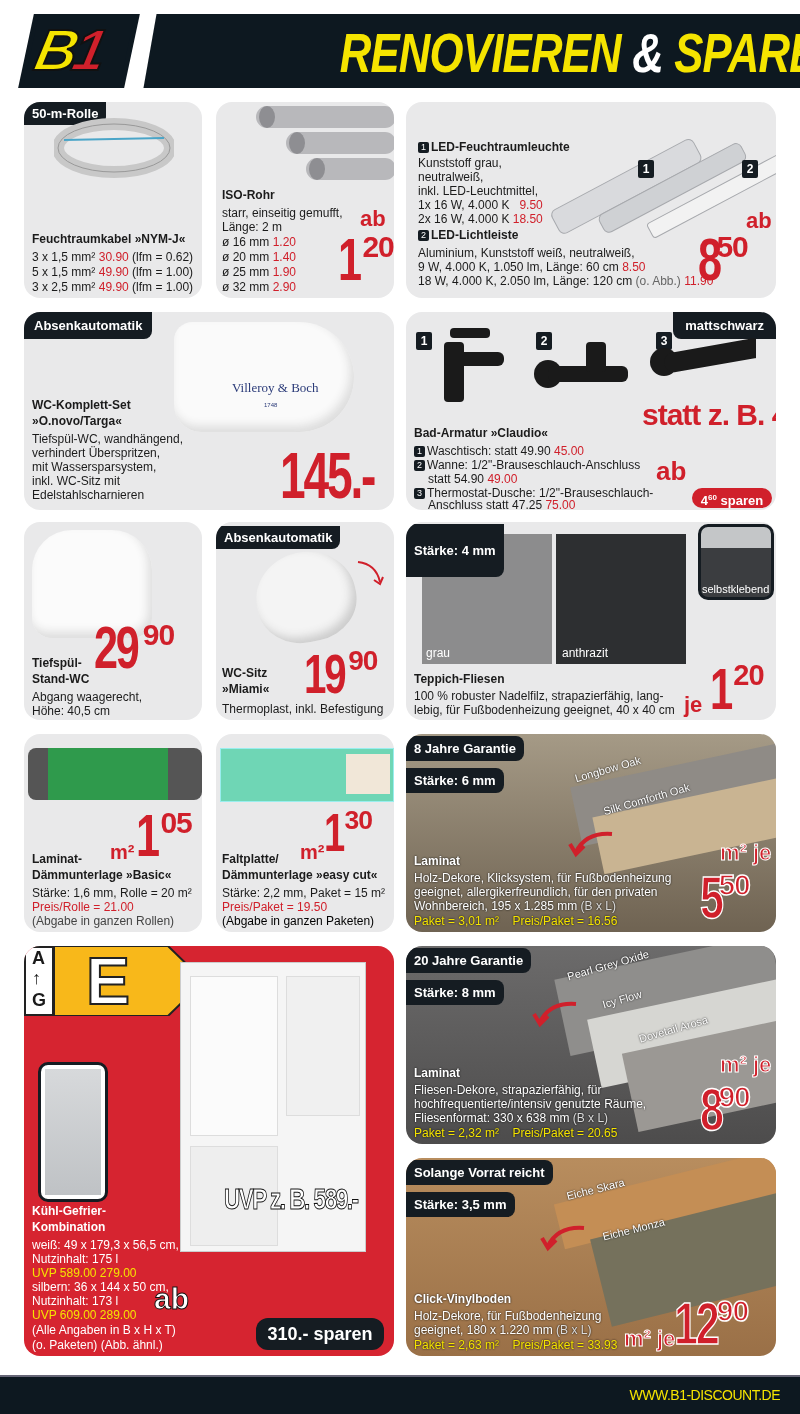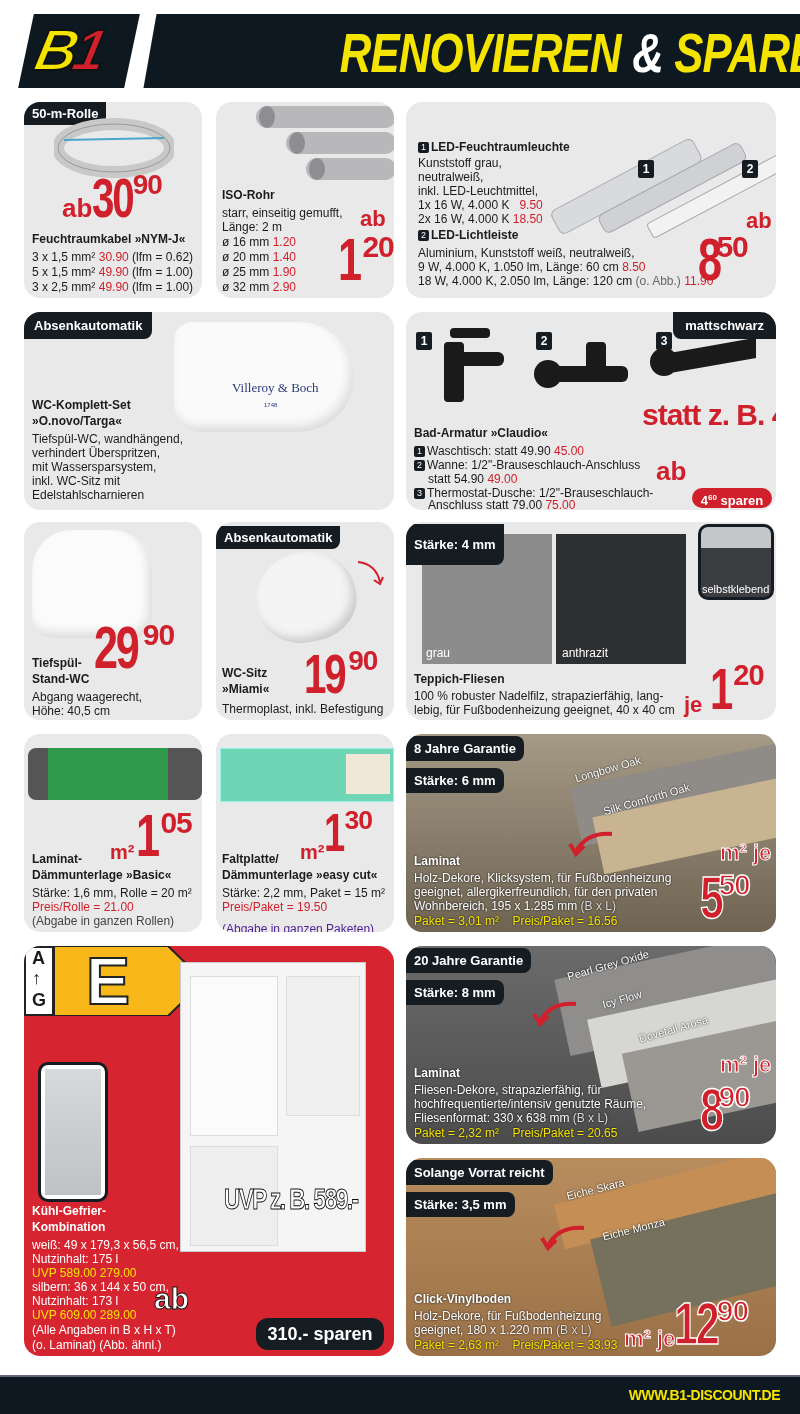--- a/index.html
+++ b/index.html
@@ -17,21 +17,21 @@
 .t{position:absolute;color:#1b1b1b;font-size:12px;line-height:15px;white-space:nowrap}
 .t b{font-size:12px}
 .red{color:#d0202b}
 .yel{color:#f5e400}
 .price{position:absolute;color:#d0202b;font-weight:900;white-space:nowrap;letter-spacing:-3px;line-height:1}
 .price .big{display:inline-block;transform:scaleX(.72);transform-origin:left bottom}
 .price sup{font-size:.5em;vertical-align:top;position:relative;top:.05em;letter-spacing:-1px}
 .num{position:absolute;background:#151c22;color:#fff;font-weight:700;font-size:12px;width:16px;height:18px;text-align:center;line-height:18px;border-radius:2px}
 .img{position:absolute}
 .footer{position:absolute;left:0;top:1375px;width:800px;height:39px;background:#0d1820;border-top:2px solid #667}
-.footer-url{position:absolute;right:20px;top:10px;color:#f5e400;font-weight:700;font-size:14px;letter-spacing:-.5px}
+.footer-url{position:absolute;right:20px;top:10px;color:#f5e400;font-weight:400;font-size:14px;letter-spacing:-.5px}
 .darkcard .t{color:#fff;text-shadow:0 0 2px #000}
 .pill{position:absolute;border-radius:12px;font-weight:900;color:#fff;text-align:center;white-space:nowrap}
 .small-ico{display:inline-block;background:#151c22;color:#fff;font-size:9px;width:11px;height:11px;text-align:center;line-height:11px;border-radius:2px;margin-right:2px;vertical-align:1px}
 </style>
 </head>
 <body>
 
 <div class="hdr">
   <div class="logo">
     <div class="logo-inner" style="background:#0d1820"></div>
@@ -46,23 +46,20 @@
   </div>
 </div>
 
 <div class="card" style="left:24px;top:102px;width:178px;height:196px">
   <div class="tag" style="left:0;top:0;border-radius:0 0 8px 0">50-m-Rolle</div>
   <svg class="img" style="left:30px;top:16px" width="120" height="60">
       <ellipse cx="60" cy="30" rx="56" ry="24" fill="none" stroke="#c8c8c8" stroke-width="12"></ellipse>
       <ellipse cx="60" cy="30" rx="56" ry="24" fill="none" stroke="#999" stroke-width="1"></ellipse>
       <line x1="10" y1="22" x2="110" y2="20" stroke="#4aa5c8" stroke-width="2"></line>
     </svg>
-  <div class="price" style="left:38px;top:68px;font-size:56px">
-    <span style="font-size:26px;letter-spacing:0">ab</span><span class="big">30</span><sup style="margin-left:-16px">90</sup>
-  </div>
   <div class="t" style="left:8px;top:130px"><b>Feuchtraumkabel »NYM-J«</b></div>
   <div class="t" style="left:8px;top:148px"><span>3 x 1,5 mm²</span> <span class="red">30.90</span> <span>(lfm = 0.62)</span></div>
   <div class="t" style="left:8px;top:163px"><span>5 x 1,5 mm²</span> <span class="red">49.90</span> <span>(lfm = 1.00)</span></div>
   <div class="t" style="left:8px;top:178px"><span>3 x 2,5 mm²</span> <span class="red">49.90</span> <span>(lfm = 1.00)</span></div>
 </div>
 
 <div class="card" style="left:216px;top:102px;width:178px;height:196px">
   <svg class="img" style="left:20px;top:0" width="158" height="80">
       <rect x="20" y="4" width="140" height="22" rx="11" fill="#b8b8bb"></rect>
       <rect x="50" y="30" width="110" height="22" rx="11" fill="#b8b8bb"></rect>
@@ -111,20 +108,21 @@
   <div class="img" style="left:150px;top:10px;width:180px;height:110px;background:#fafafa;border-radius:20px 60px 60px 30px;box-shadow:inset -4px -6px 10px #ddd"></div>
   <div class="t" style="left:208px;top:68px;font-family:'Liberation Serif',serif;font-size:13px;color:#2a3a78">Villeroy &amp; Boch</div>
   <div class="t" style="left:240px;top:86px;font-size:6px;color:#2a3a78">1748</div>
   <div class="t" style="left:8px;top:86px"><b>WC-Komplett-Set</b></div>
   <div class="t" style="left:8px;top:102px"><b>»O.novo/Targa«</b></div>
   <div class="t" style="left:8px;top:120px">Tiefspül-WC, wandhängend,</div>
   <div class="t" style="left:8px;top:134px">verhindert Überspritzen,</div>
   <div class="t" style="left:8px;top:148px">mit Wassersparsystem,</div>
   <div class="t" style="left:8px;top:162px">inkl. WC-Sitz mit</div>
   <div class="t" style="left:8px;top:176px">Edelstahlscharnieren</div>
+  <div class="price" style="left:256px;top:132px;font-size:64px"><span class="big">145.-</span></div>
 </div>
 
 <div class="card" style="left:406px;top:312px;width:370px;height:198px">
   <div class="tag" style="right:0;left:auto;top:0;border-radius:0 0 0 8px;padding:6px 12px">mattschwarz</div>
   <div class="num" style="left:10px;top:20px">1</div>
   <div class="num" style="left:130px;top:20px">2</div>
   <div class="num" style="left:250px;top:20px">3</div>
   <svg class="img" style="left:30px;top:10px" width="320" height="90">
       <rect x="8" y="20" width="20" height="60" rx="4" fill="#1a1a1a"></rect>
       <rect x="8" y="30" width="60" height="14" rx="6" fill="#1a1a1a"></rect>
@@ -133,21 +131,21 @@
       <rect x="112" y="44" width="80" height="16" rx="6" fill="#1a1a1a"></rect>
       <rect x="150" y="20" width="20" height="30" rx="4" fill="#1a1a1a"></rect>
       <circle cx="228" cy="40" r="14" fill="#1a1a1a"></circle>
       <rect x="228" y="32" width="100" height="20" rx="10" fill="#1a1a1a" transform="rotate(-10 228 40)"></rect>
     </svg>
   <div class="t" style="left:8px;top:114px"><b>Bad-Armatur »Claudio«</b></div>
   <div class="t" style="left:8px;top:132px"><span class="small-ico">1</span><span>Waschtisch: statt 49.90</span> <span class="red">45.00</span></div>
   <div class="t" style="left:8px;top:146px"><span class="small-ico">2</span><span>Wanne: 1/2"-Brauseschlauch-Anschluss</span></div>
   <div class="t" style="left:22px;top:160px"><span>statt 54.90</span> <span class="red">49.00</span></div>
   <div class="t" style="left:8px;top:174px"><span class="small-ico">3</span><span>Thermostat-Dusche: 1/2"-Brauseschlauch-</span></div>
-  <div class="t" style="left:22px;top:188px;top:186px"><span>Anschluss statt 79.00</span> <span class="red">75.00</span></div>
+  <div class="t" style="left:22px;top:188px;top:186px"><span>Anschluss statt 47.25</span> <span class="red">75.00</span></div>
   <div class="price" style="left:236px;top:88px;font-size:30px;letter-spacing:-1px"><span>statt z. B. 49</span><sup>90</sup></div>
   <div class="price" style="left:250px;top:146px;font-size:26px;letter-spacing:0">ab</div>
   <div class="pill" style="left:286px;top:176px;width:80px;height:20px;background:#d0202b;font-size:13px;line-height:20px"><span>4</span><sup style="font-size:8px">60</sup> <span>sparen</span></div>
 </div>
 
 <div class="card" style="left:24px;top:522px;width:178px;height:198px">
   <div class="img" style="left:8px;top:8px;width:120px;height:108px;background:#fbfbfb;border-radius:40px 40px 20px 20px;box-shadow:inset -4px -6px 10px #ddd"></div>
   <div class="price" style="left:70px;top:96px;font-size:60px"><span class="big">29</span><sup style="margin-left:-12px">90</sup></div>
   <div class="t" style="left:8px;top:134px"><b>Tiefspül-</b></div>
   <div class="t" style="left:8px;top:150px"><b>Stand-WC</b></div>
@@ -164,21 +162,21 @@
     </svg>
   <div class="price" style="left:88px;top:124px;font-size:56px"><span class="big">19</span><sup style="margin-left:-12px">90</sup></div>
   <div class="t" style="left:6px;top:144px"><b>WC-Sitz</b></div>
   <div class="t" style="left:6px;top:160px"><b>»Miami«</b></div>
   <div class="t" style="left:6px;top:180px">Thermoplast, inkl. Befestigung</div>
 </div>
 
 <div class="card" style="left:406px;top:522px;width:370px;height:198px">
   <div class="img" style="left:16px;top:12px;width:130px;height:130px;background:#8c8c8d"></div>
   <div class="img" style="left:150px;top:12px;width:130px;height:130px;background:#2d2f31"></div>
-  <div class="tag" style="left:0;top:2px;padding:13px 8px">Stärke: 4 mm</div>
+  <div class="tag" style="left:0;top:2px;padding:19px 8px">Stärke: 4 mm</div>
   <div class="t" style="left:20px;top:124px;color:#fff">grau</div>
   <div class="t" style="left:156px;top:124px;color:#fff">anthrazit</div>
   <div class="img" style="left:292px;top:2px;width:76px;height:76px;border:3px solid #151c22;border-radius:10px;background:linear-gradient(#c4c6c8 30%,#3b3d40 30%)"></div>
   <div class="t" style="left:296px;top:60px;font-size:11px;color:#fff">selbstklebend</div>
   <div class="t" style="left:8px;top:150px"><b>Teppich-Fliesen</b></div>
   <div class="t" style="left:8px;top:167px">100 % robuster Nadelfilz, strapazierfähig, lang-</div>
   <div class="t" style="left:8px;top:181px">lebig, für Fußbodenheizung geeignet, 40 x 40 cm</div>
   <div class="price" style="left:278px;top:172px;font-size:22px;letter-spacing:0">je</div>
   <div class="price" style="left:304px;top:138px;font-size:58px"><span class="big">1</span><sup style="margin-left:-6px">20</sup></div>
 </div>
@@ -196,21 +194,21 @@
 
 <div class="card" style="left:216px;top:734px;width:178px;height:198px">
   <div class="img" style="left:4px;top:14px;width:174px;height:54px;background:#6fd6b5;border:1px solid #9ee"></div>
   <div class="img" style="left:130px;top:20px;width:44px;height:40px;background:#f1e7d8"></div>
   <div class="price" style="left:84px;top:108px;font-size:20px;letter-spacing:0">m²</div>
   <div class="price" style="left:108px;top:72px;font-size:53px"><span class="big">1</span><sup style="margin-left:-6px">30</sup></div>
   <div class="t" style="left:6px;top:118px"><b>Faltplatte/</b></div>
   <div class="t" style="left:6px;top:134px"><b>Dämmunterlage »easy cut«</b></div>
   <div class="t" style="left:6px;top:152px">Stärke: 2,2 mm, Paket = 15 m²</div>
   <div class="t red" style="left:6px;top:166px">Preis/Paket = 19.50</div>
-  <div class="t" style="left:6px;top:188px;color:#4c1d95">(Abgabe in ganzen Paketen)</div>
+  <div class="t" style="left:6px;top:180px;color:#000000">(Abgabe in ganzen Paketen)</div>
 </div>
 
 <div class="card darkcard" style="left:406px;top:734px;width:370px;height:198px;background:linear-gradient(180deg,#a59a86,#6f6352)">
   <div class="img" style="left:168px;top:30px;width:220px;height:60px;background:#8f8b86;transform:rotate(-12deg)"></div>
   <div class="img" style="left:190px;top:60px;width:220px;height:58px;background:#c9b492;transform:rotate(-12deg)"></div>
   <div class="t" style="left:168px;top:28px;transform:rotate(-16deg);font-size:11px">Longbow Oak</div>
   <div class="t" style="left:196px;top:58px;transform:rotate(-16deg);font-size:11px">Silk Comforth Oak</div>
   <div class="tag" style="left:0;top:2px;padding:5px 8px;border-radius:0 8px 8px 0">8 Jahre Garantie</div>
   <div class="tag" style="left:0;top:34px;padding:5px 8px;border-radius:0 8px 8px 0">Stärke: 6 mm</div>
   <svg class="img" style="left:160px;top:96px" width="50" height="30">
@@ -287,21 +285,21 @@
     </div>
   <div class="t" style="left:8px;top:258px;color:#fff"><b>Kühl-Gefrier-</b></div>
   <div class="t" style="left:8px;top:274px;color:#fff"><b>Kombination</b></div>
   <div class="t" style="left:8px;top:292px;color:#fff">weiß: 49 x 179,3 x 56,5 cm,</div>
   <div class="t" style="left:8px;top:306px;color:#fff">Nutzinhalt: 175 l</div>
   <div class="t" style="left:8px;top:320px;color:#f5e400">UVP 589.00  279.00</div>
   <div class="t" style="left:8px;top:334px;color:#fff">silbern: 36 x 144 x 50 cm,</div>
   <div class="t" style="left:8px;top:348px;color:#fff">Nutzinhalt: 173 l</div>
   <div class="t" style="left:8px;top:362px;color:#f5e400">UVP 609.00  289.00</div>
   <div class="t" style="left:8px;top:377px;color:#fff">(Alle Angaben in B x H x T)</div>
-  <div class="t" style="left:8px;top:392px;color:#fff">(o. Laminat) (Abb. ähnl.)</div>
+  <div class="t" style="left:8px;top:392px;color:#fff">(o. Paketen) (Abb. ähnl.)</div>
   <div class="price" style="left:200px;top:238px;font-size:30px;color:#fff;-webkit-text-stroke:1px #111;letter-spacing:-2px;transform:scaleX(.75);transform-origin:left">UVP z. B. 589.-</div>
   <div class="price" style="left:130px;top:338px;font-size:30px;color:#fff;-webkit-text-stroke:1px #111;letter-spacing:0">ab</div>
   <div class="pill" style="left:232px;top:372px;width:128px;height:32px;background:#151c22;font-size:18px;line-height:32px">310.- sparen</div>
 </div>
 
 <div class="footer">
   <div class="footer-url">WWW.B1-DISCOUNT.DE</div>
 </div>
 
 </body></html>

